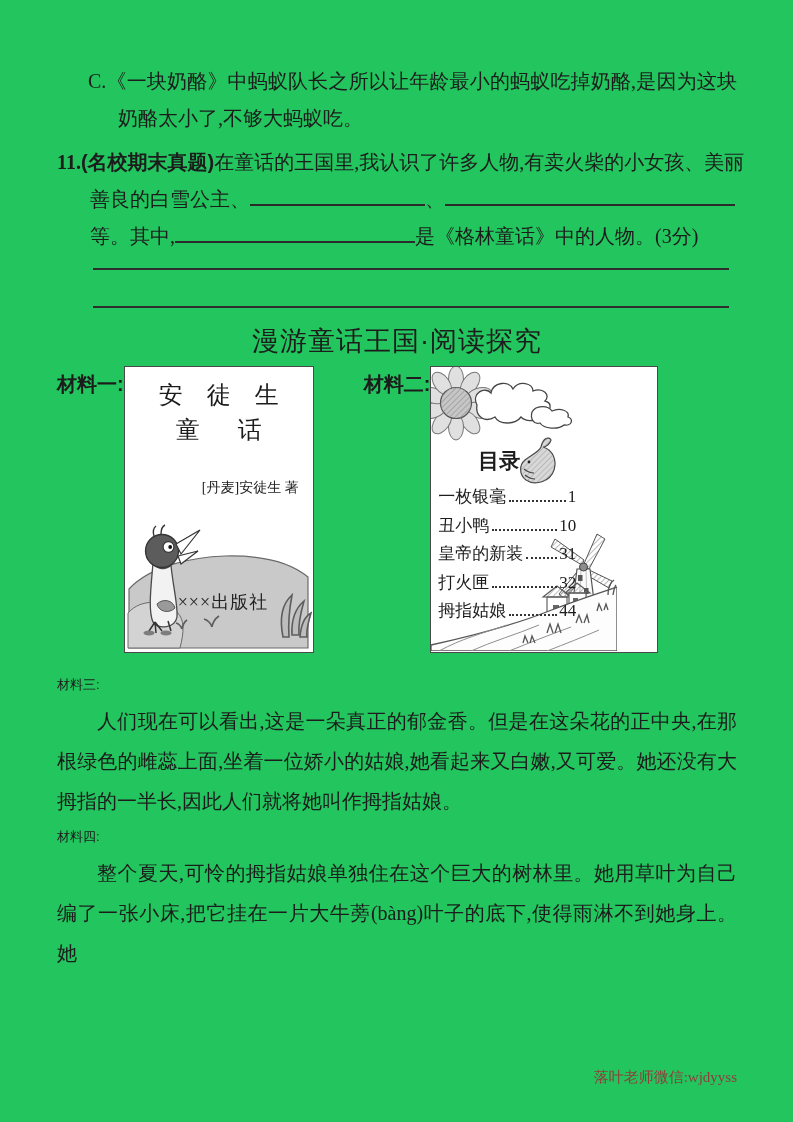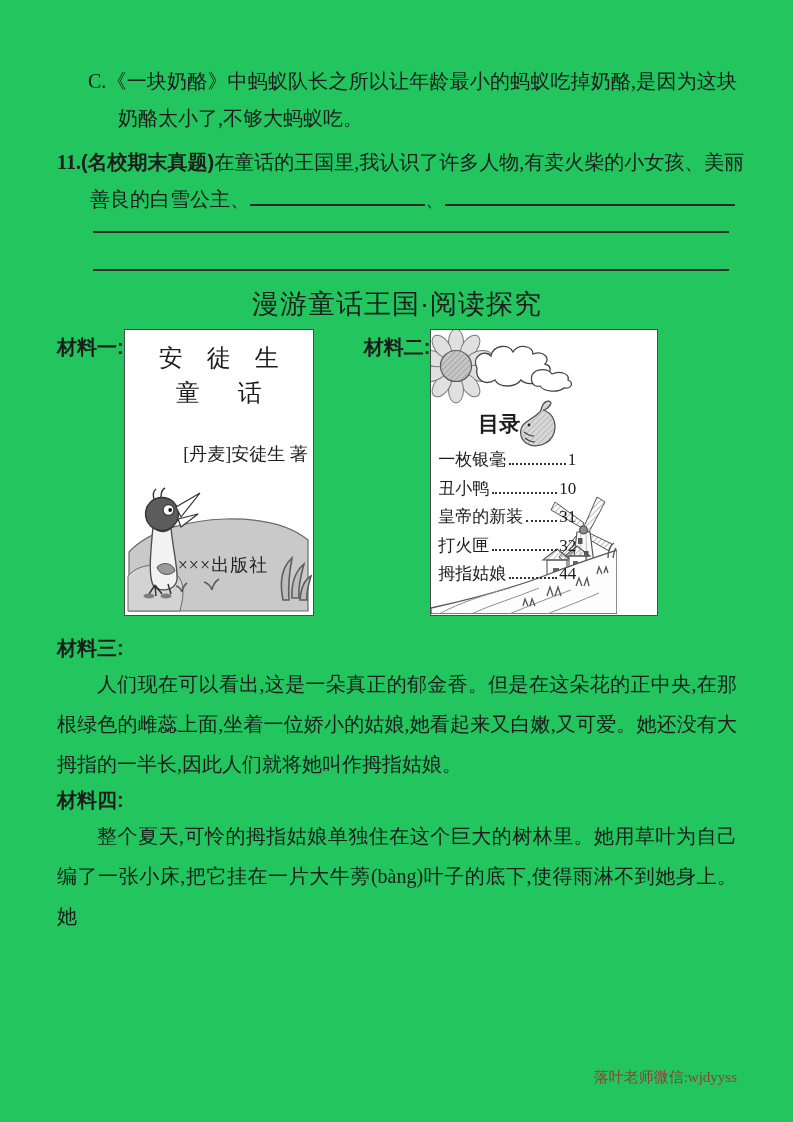--- a/index.html
+++ b/index.html
@@ -39,50 +39,51 @@
   .mat-label.m2{margin-left:50px;}
   .mbox{position:relative;box-sizing:border-box;border:1.5px solid #4a4a4a;background:#fff;}
   .box1{width:190px;height:287px;}
   .box2{width:228px;height:287px;}
   .mbox svg{position:absolute;left:0;top:0;}
 
   .cover-t{position:absolute;left:0;right:0;text-align:center;font-weight:normal;
            font-size:24px;line-height:34px;z-index:2;}
   .cover-t1{top:11px;letter-spacing:24px;text-indent:24px;}
   .cover-t2{top:46px;letter-spacing:38px;text-indent:38px;}
-  .cover-author{position:absolute;top:112px;right:5px;font-size:18px;z-index:2;}
+  .cover-author{position:absolute;top:112px;right:14px;font-size:14px;z-index:2;}
   .publisher{position:absolute;top:223px;left:53px;font-size:18px;letter-spacing:1px;
              z-index:2;color:#222;}
 
   .toc-heading{position:absolute;left:47px;top:80px;font-size:21px;font-weight:bold;
                font-family:"Liberation Sans","DejaVu Sans",sans-serif;z-index:2;}
   .toc-list{position:absolute;left:7px;top:118px;width:138px;z-index:2;}
   .toc-item{display:flex;align-items:baseline;height:28.5px;font-size:17px;}
   .toc-leader{flex:1 1 auto;border-bottom:2.5px dotted #333;margin:0 2px 4px 3px;min-width:8px;}
   .toc-page{font-size:17px;}
 
   
-  .mlabel{margin-top:18px;font-size:20px;font-weight:bold;line-height:28px;
+  .mlabel{margin-top:18px;font-size:13px;font-weight:normal;line-height:28px;
           font-family:"Liberation Sans","DejaVu Sans",sans-serif;}
   .mlabel.m4{margin-top:2px;}
   .para{margin-top:2px;font-size:20px;line-height:40px;text-align:justify;text-indent:2em;}
 
   .watermark{position:absolute;top:1068px;right:56px;font-size:15px;z-index:3;}
 </style>
 </head>
 <body>
 
 <div class="page">
   <div class="content">
 
     <div class="opt-c"><span class="optlab">C.</span><span>《一块奶酪》中蚂蚁队长之所以让年龄最小的蚂蚁吃掉奶酪,是因为这块奶酪太小了,不够大蚂蚁吃。</span></div>
 
     <div class="q q11">
       <div class="qline first"><span class="qnum">11.</span><span class="tag">(名校期末真题)</span><span>在童话的王国里,我认识了许多人物,有卖火柴的小女孩、美丽</span></div>
       <div class="qline"><span>善良的白雪公主、</span><span class="blank b175"></span><span>、</span><span class="blank b290"></span></div>
+      <div class="qline"><span>等。其中,</span><span class="blank b240"></span><span>是《格林童话》中的人物。</span><span>(3分)</span></div>
     </div>
 
 
     <div class="ans ans1"></div>
     <div class="ans ans2"></div>
 
     <div class="sec-title">漫游童话王国·阅读探究</div>
 
     <div class="mat-row">
       <div class="mat-label">材料一:</div>

